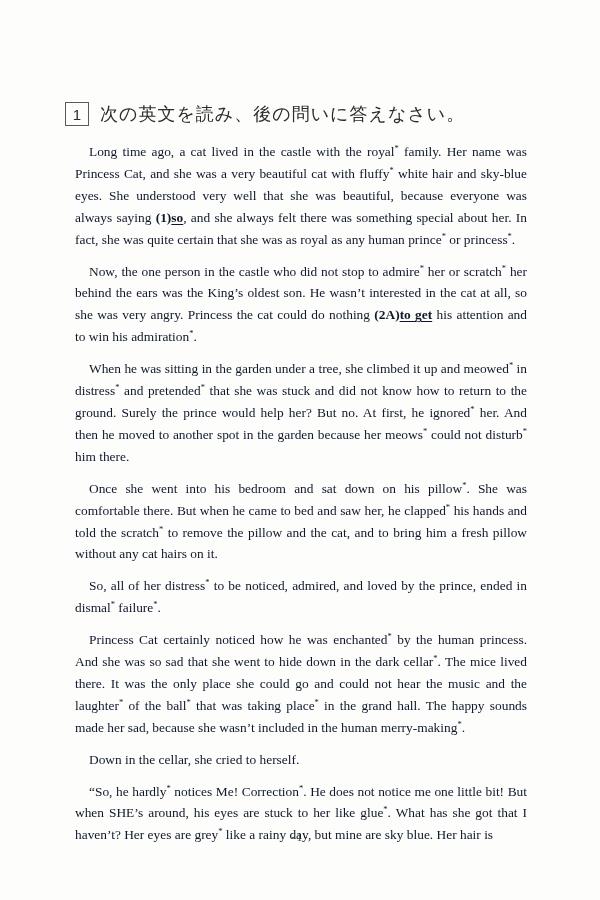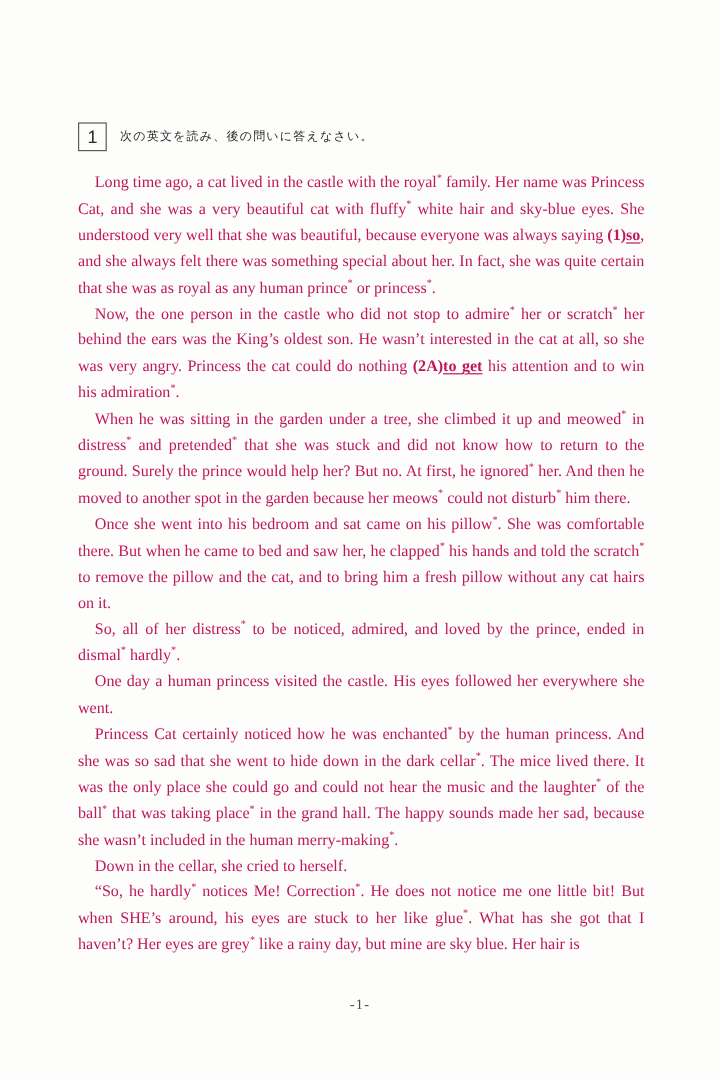--- a/index.html
+++ b/index.html
@@ -37,35 +37,35 @@
     display: flex;
     align-items: center;
     justify-content: center;
     font-size: 15px;
     font-family: "Liberation Sans", sans-serif;
     color: #2b2b2b;
     flex: 0 0 auto;
     background: #fdfdfc;
   }
   .q-instr {
-    font-size: 10px;
+    font-size: 18px;
     letter-spacing: 1px;
     font-family: "DejaVu Sans", sans-serif;
     color: #2b2b2b;
     white-space: nowrap;
     text-align: center;
   }
   .passage p {
-    margin: 0;
+    margin: 10px;
     padding: 0;
     text-indent: 14px;
     font-size: 13.4px;
     line-height: 21.9px;
     text-align: justify;
-    color: #be185d;
+    color: #0f172a;
   }
   .passage sup {
     font-size: 8.5px;
     line-height: 0;
     vertical-align: super;
   }
   .passage .b { font-weight: bold; }
   .passage .u { text-decoration: underline; text-underline-offset: 2px; }
   .footer {
     position: absolute;
@@ -88,23 +88,22 @@
       <div class="q-num-box">
         <span>1</span>
       </div>
       <div class="q-instr">次の英文を読み、後の問いに答えなさい。</div>
     </div>
 
     <div class="passage">
         <p><span>Long time ago, a cat lived in the castle with the royal</span><sup>*</sup><span> family. Her name was Princess Cat, and she was a very beautiful cat with fluffy</span><sup>*</sup><span> white hair and sky-blue eyes. She understood very well that she was beautiful, because everyone was always saying </span><span class="b">(1)</span><span class="b u">so</span><span>, and she always felt there was something special about her. In fact, she was quite certain that she was as royal as any human prince</span><sup>*</sup><span> or princess</span><sup>*</sup><span>.</span></p>
         <p><span>Now, the one person in the castle who did not stop to admire</span><sup>*</sup><span> her or scratch</span><sup>*</sup><span> her behind the ears was the King’s oldest son. He wasn’t interested in the cat at all, so she was very angry. Princess the cat could do nothing </span><span class="b">(2A)</span><span class="b u">to get</span><span> his attention and to win his admiration</span><sup>*</sup><span>.</span></p>
         <p><span>When he was sitting in the garden under a tree, she climbed it up and meowed</span><sup>*</sup><span> in distress</span><sup>*</sup><span> and pretended</span><sup>*</sup><span> that she was stuck and did not know how to return to the ground. Surely the prince would help her? But no. At first, he ignored</span><sup>*</sup><span> her. And then he moved to another spot in the garden because her meows</span><sup>*</sup><span> could not disturb</span><sup>*</sup><span> him there.</span></p>
-        <p><span>Once she went into his bedroom and sat came on his pillow</span><sup>*</sup><span>. She was comfortable there. But when he came to bed and saw her, he clapped</span><sup>*</sup><span> his hands and told the scratch</span><sup>*</sup><span> to remove the pillow and the cat, and to bring him a fresh pillow without any cat hairs on it.</span></p>
-        <p><span>So, all of her distress</span><sup>*</sup><span> to be noticed, admired, and loved by the prince, ended in dismal</span><sup>*</sup><span> hardly</span><sup>*</sup><span>.</span></p>
-        <p><span>One day a human princess visited the castle. His eyes followed her everywhere she went.</span></p>
+        <p><span>Once she went into his bedroom and sat down on his pillow</span><sup>*</sup><span>. She was comfortable there. But when he came to bed and saw her, he clapped</span><sup>*</sup><span> his hands and told the scratch</span><sup>*</sup><span> to remove the pillow and the cat, and to bring him a fresh pillow without any cat hairs on it.</span></p>
+        <p><span>So, all of her distress</span><sup>*</sup><span> to be noticed, admired, and loved by the prince, ended in dismal</span><sup>*</sup><span> failure</span><sup>*</sup><span>.</span></p>
         <p><span>Princess Cat certainly noticed how he was enchanted</span><sup>*</sup><span> by the human princess. And she was so sad that she went to hide down in the dark cellar</span><sup>*</sup><span>. The mice lived there. It was the only place she could go and could not hear the music and the laughter</span><sup>*</sup><span> of the ball</span><sup>*</sup><span> that was taking place</span><sup>*</sup><span> in the grand hall. The happy sounds made her sad, because she wasn’t included in the human merry-making</span><sup>*</sup><span>.</span></p>
         <p><span>Down in the cellar, she cried to herself.</span></p>
         <p><span>“So, he hardly</span><sup>*</sup><span> notices Me! Correction</span><sup>*</sup><span>. He does not notice me one little bit! But when SHE’s around, his eyes are stuck to her like glue</span><sup>*</sup><span>. What has she got that I haven’t? Her eyes are grey</span><sup>*</sup><span> like a rainy day, but mine are sky blue. Her hair is</span></p>
       </div>
 
   </div>
 
   <div class="footer">
     <span>-1-</span>
   </div>

